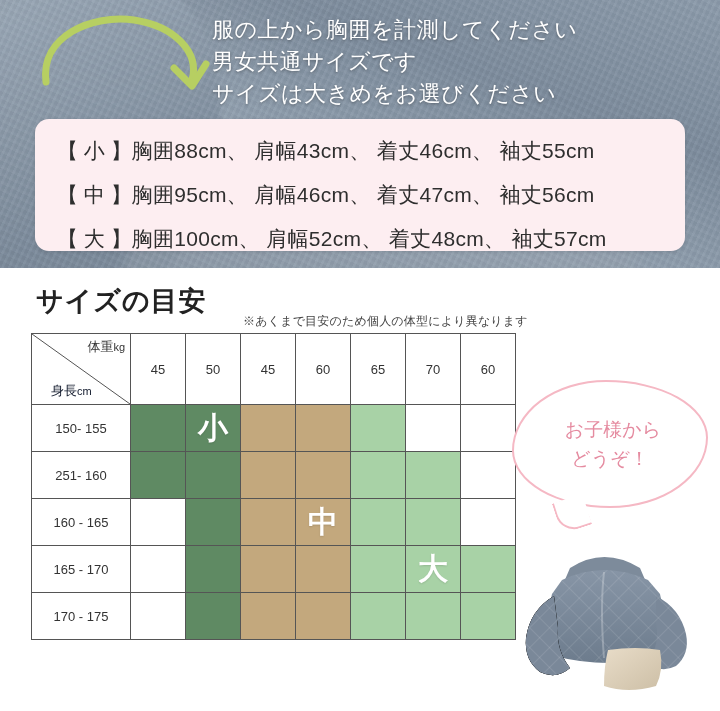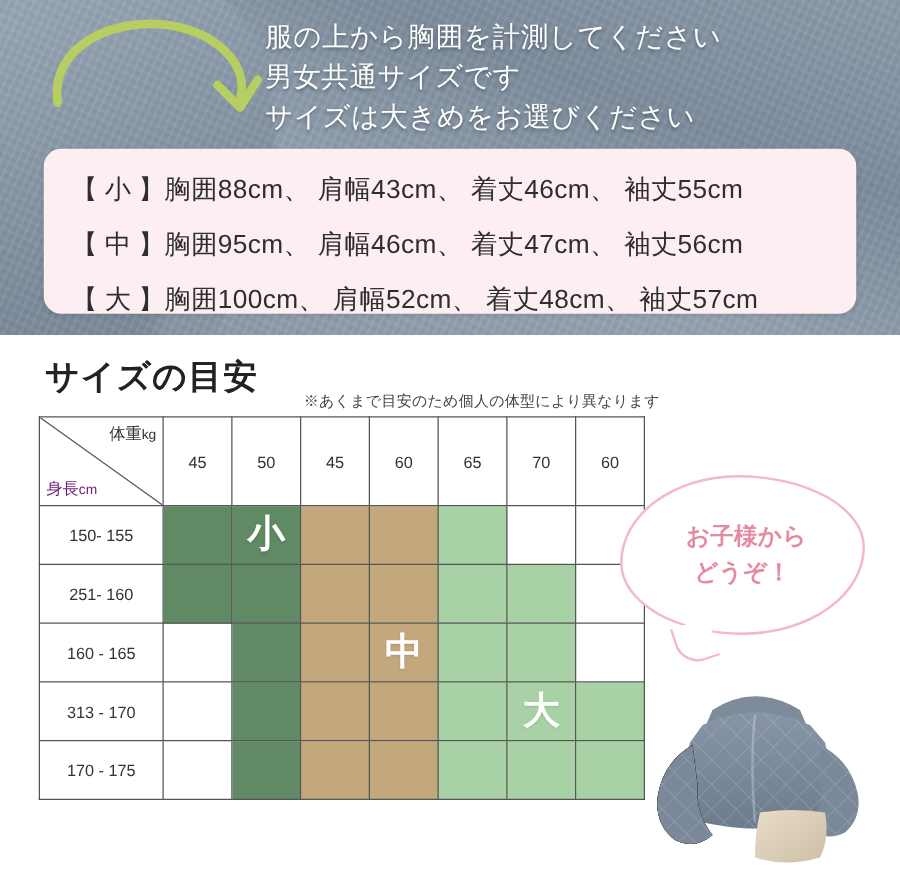--- a/index.html
+++ b/index.html
@@ -171,49 +171,48 @@
     position: absolute;
     right: 5px;
     top: 4px;
     font-size: 13px;
     color: #333;
     white-space: nowrap;
   }
   .corner-lbl-top .unit { font-size: 11px; margin-top: 16px; }
   .corner-lbl-bottom {
     position: absolute;
-    left: 5px;
+    left: 19px;
     bottom: 4px;
     font-size: 13px;
-    color: #701a75;
+    color: #0f172a;
     white-space: nowrap;
   }
   .corner-lbl-bottom .unit { font-size: 11px; }
 
   .fill-green { background: #5f8a63; }
   .fill-tan   { background: #c3a87d; }
   .fill-lgreen{ background: #a8d2a6; }
   .fill-none  { background: #ffffff; }
 
   .cell-letter {
     font-size: 30px;
     font-weight: bold;
     color: #ffffff;
     line-height: 1;
     text-shadow: 0 1px 2px rgba(0,0,0,0.12);
   }
 
   
   .bubble {
     position: absolute;
-    left: 496px;
+    left: 512px;
     top: 112px;
     width: 196px;
     height: 128px;
-    font-weight: bold;
   }
   .bubble-body {
     position: absolute;
     inset: 0;
     border: 2.5px solid #f5b8c4;
     border-radius: 48% 52% 50% 50% / 55% 45% 55% 45%;
     background: #ffffff;
   }
   .bubble-tail {
     position: absolute;
@@ -342,21 +341,21 @@
         <td class="fill-none"></td>
         <td class="fill-green"></td>
         <td class="fill-tan"></td>
         <td class="fill-tan"><span class="cell-letter">中</span></td>
         <td class="fill-lgreen"></td>
         <td class="fill-lgreen"></td>
         <td class="fill-none"></td>
       </tr>
 
       <tr class="row-body">
-        <td>313 - 170</td>
+        <td>165 - 170</td>
         <td class="fill-none"></td>
         <td class="fill-green"></td>
         <td class="fill-tan"></td>
         <td class="fill-tan"></td>
         <td class="fill-lgreen"></td>
         <td class="fill-lgreen"><span class="cell-letter">大</span></td>
         <td class="fill-lgreen"></td>
       </tr>
 
       <tr class="row-body">

